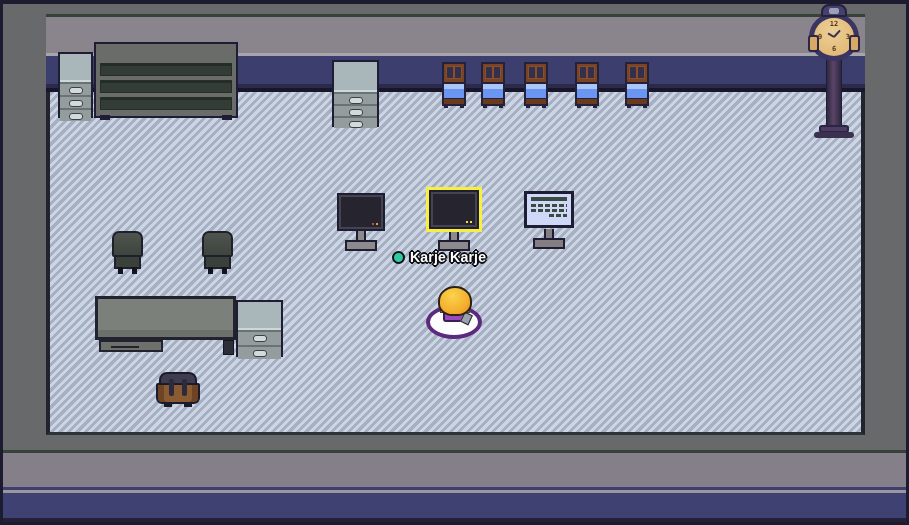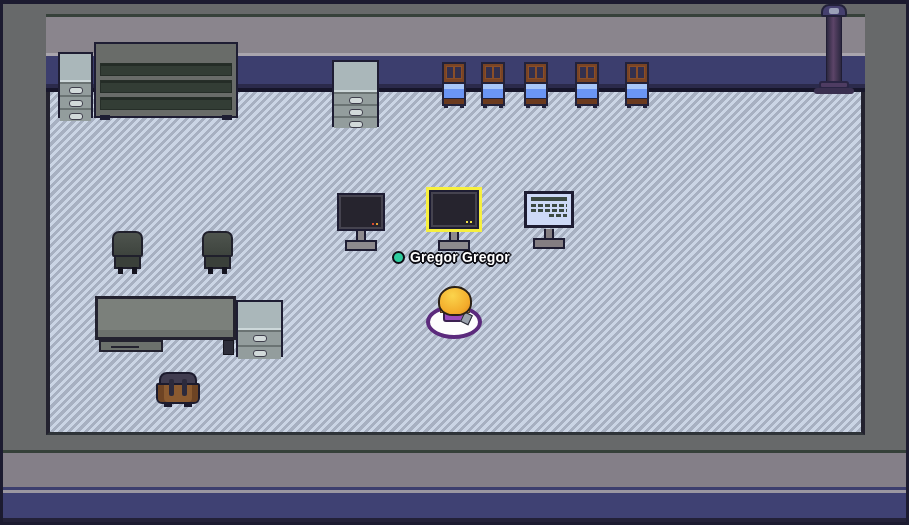--- a/index.html
+++ b/index.html
@@ -301,33 +301,43 @@
     <div class="pack-flap"></div>
     <div class="pack-body"></div>
     <div class="pack-strap" style="left:13px;"></div>
     <div class="pack-strap" style="right:13px;"></div>
     <div class="pack-foot" style="left:8px;"></div>
     <div class="pack-foot" style="right:8px;"></div>
   </div>
 
   <div class="abs clock">
     <div class="clock-crown"></div>
+    <div class="clock-head">
+      <span class="cn cn12">12</span>
+      <span class="cn cn3">3</span>
+      <span class="cn cn6">6</span>
+      <span class="cn cn9">9</span>
+      <div class="hand h1"></div>
+      <div class="hand h2"></div>
+      <div class="clock-ear" style="left:-6px;"></div>
+      <div class="clock-ear" style="right:-6px;"></div>
+    </div>
     <div class="clock-pillar"></div>
     <div class="clock-base"></div>
     <div class="clock-base2"></div>
   </div>
 
   <div class="abs halo"></div>
   <div class="abs avatar">
     <div class="av-body"></div>
     <div class="av-ear" style="left:4px;"></div>
     <div class="av-ear" style="right:4px;"></div>
     <div class="av-item"></div>
     <div class="av-hair"></div>
   </div>
 
   <div class="abs nametag">
     <span class="dot"></span>
-    <span class="nm">Gregor Gregor</span>
+    <span class="nm">Karje Karje</span>
   </div>
 
   <div class="abs frame"></div>
 </div>
 
 </body></html>

